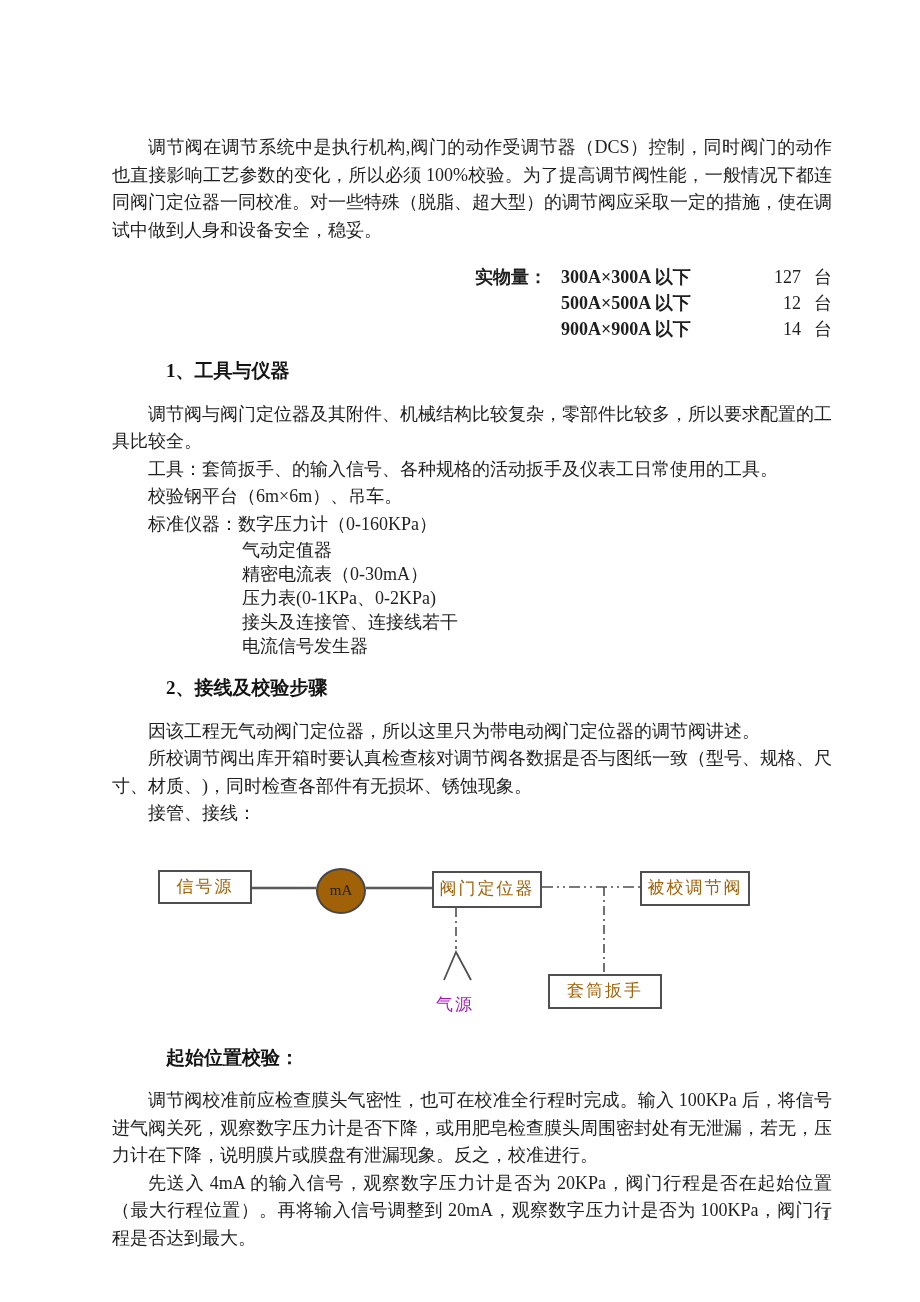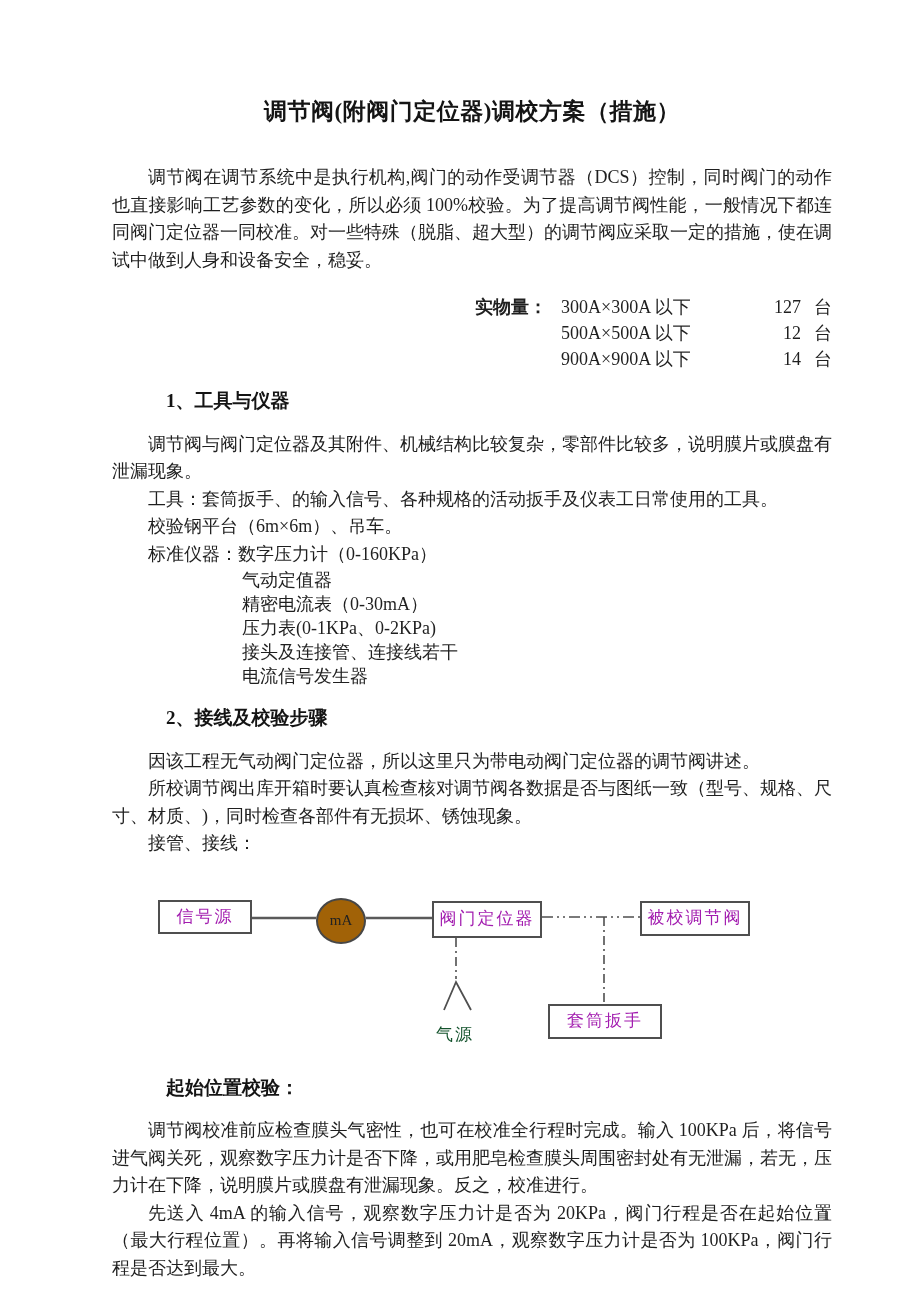--- a/index.html
+++ b/index.html
@@ -27,21 +27,21 @@
   .para {
     margin:0;
     text-indent:2em;
     text-align:justify;
   }
   .intro { margin-top:37px; }
   
   .qty-block { margin:20px 0 0 37px; }
   .qty-row { display:flex; line-height:26px;justify-content:flex-end; }
   .qty-label { font-weight:bold; width:86px; }
-  .qty-size  { width:200px; }
+  .qty-size  { width:200px;font-weight:bold; }
   .qty-count { width:40px; text-align:right; }
   .qty-unit  { margin-left:13px; }
   
   .h2 {
     font-weight:bold;
     text-indent:2em;
     font-size:19px;
     color:#141414;
     margin:16px;
   }
@@ -59,53 +59,52 @@
   }
   .diagram svg { position:absolute; left:0; top:0; }
   .dbox {
     position:absolute;
     border:2px solid #4f4f4f;
     box-sizing:border-box;
     display:flex; align-items:center; justify-content:center;
     font-size:17px;
     letter-spacing:2px;
     background:#ffffff;
-    color:#a21caf;
+    color:#a16207;
   }
   .dcircle {
     position:absolute;
     left:316px; top:12px; width:50px; height:46px;
     border:2px solid #474747;
     border-radius:50%;
     box-sizing:border-box;
     display:flex; align-items:center; justify-content:center;
     font-size:15px;
     background:#a16207;
     color:#222;
   }
   .air-label {
     position:absolute;
     left:436px; top:135px;
     font-size:17px;
     letter-spacing:2px;
-    color:#14532d;
+    color:#a21caf;
   }
   .page-num {
     position:absolute;
     left:822px; top:1202px;
     font-size:15px;
     color:#2a2a2a;
   }
 </style>
 </head>
 <body>
 
 <div class="page">
 
-  <h1 class="title">调节阀(附阀门定位器)调校方案（措施）</h1>
 
   <p class="para intro">调节阀在调节系统中是执行机构,阀门的动作受调节器（DCS）控制，同时阀门的动作也直接影响工艺参数的变化，所以必须 100%校验。为了提高调节阀性能，一般情况下都连同阀门定位器一同校准。对一些特殊（脱脂、超大型）的调节阀应采取一定的措施，使在调试中做到人身和设备安全，稳妥。</p>
 
   <div class="qty-block">
     <div class="qty-row">
       <span class="qty-label">实物量：</span>
       <span class="qty-size">300A×300A 以下</span>
       <span class="qty-count">127</span>
       <span class="qty-unit">台</span>
     </div>
@@ -117,21 +116,21 @@
     </div>
     <div class="qty-row">
       <span class="qty-label"></span>
       <span class="qty-size">900A×900A 以下</span>
       <span class="qty-count">14</span>
       <span class="qty-unit">台</span>
     </div>
   </div>
 
   <div class="h2 h2-top">1、工具与仪器</div>
-  <p class="para">调节阀与阀门定位器及其附件、机械结构比较复杂，零部件比较多，说明膜片或膜盘有泄漏现象。</p>
+  <p class="para">调节阀与阀门定位器及其附件、机械结构比较复杂，零部件比较多，所以要求配置的工具比较全。</p>
   <p class="para">工具：套筒扳手、的输入信号、各种规格的活动扳手及仪表工日常使用的工具。</p>
   <p class="para">校验钢平台（6m×6m）、吊车。</p>
   <p class="para">标准仪器：数字压力计（0-160KPa）</p>
   <div class="sub-item">气动定值器</div>
   <div class="sub-item">精密电流表（0-30mA）</div>
   <div class="sub-item">压力表(0-1KPa、0-2KPa)</div>
   <div class="sub-item">接头及连接管、连接线若干</div>
   <div class="sub-item">电流信号发生器</div>
 
   <div class="h2">2、接线及校验步骤</div>

